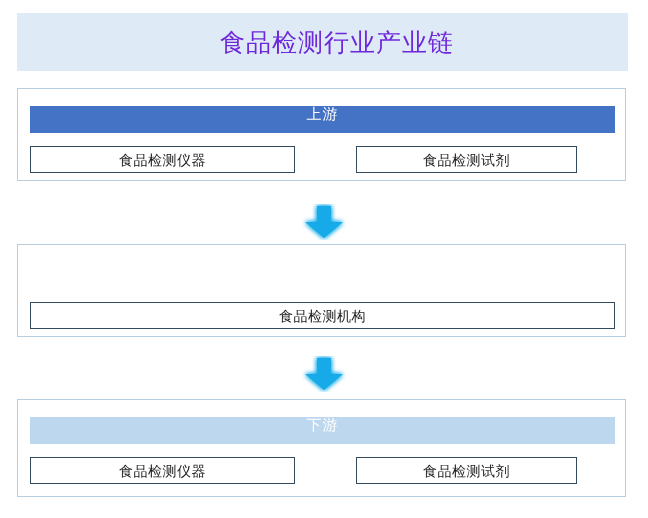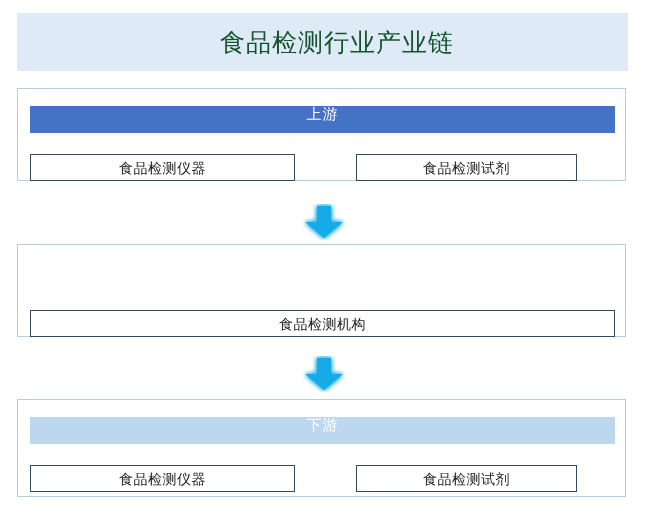--- a/index.html
+++ b/index.html
@@ -28,21 +28,21 @@
     top: 13px;
     width: 611px;
     height: 58px;
     background: #deeaf6;
     display: flex;
     align-items: center;
     justify-content: center;
   }
   .title-text {
     font-size: 25px;
-    color: #14532d;
+    color: #6d28d9;
     letter-spacing: 1px;
     font-weight: 400;
     line-height: 1;
     white-space: nowrap;
     margin-left: 29px;
   }
 
   
   .section {
     position: absolute;
@@ -81,21 +81,20 @@
   
   .box {
     position: absolute;
     height: 27px;
     border: 1px solid #33495c;
     background: #ffffff;
     display: flex;
     align-items: center;
     justify-content: center;
     box-sizing: border-box;
-    margin-top: 8px;
   }
   .box-text {
     font-size: 14px;
     color: #1a1a1a;
     letter-spacing: 0.5px;
     line-height: 1;
     white-space: nowrap;
   }
   .box-left  { left: 12px;  top: 57px; width: 265px; }
   .box-right { left: 338px; top: 57px; width: 221px; text-align: right; }

